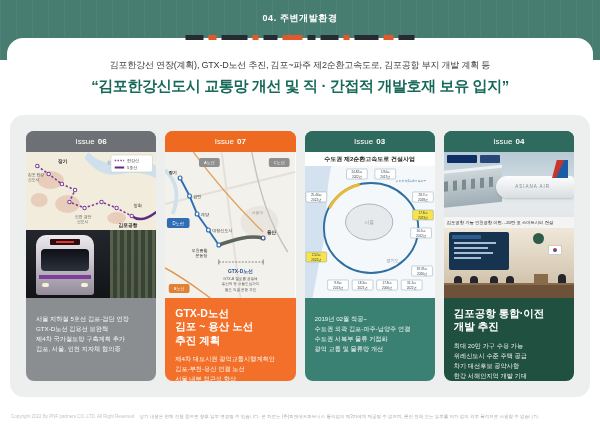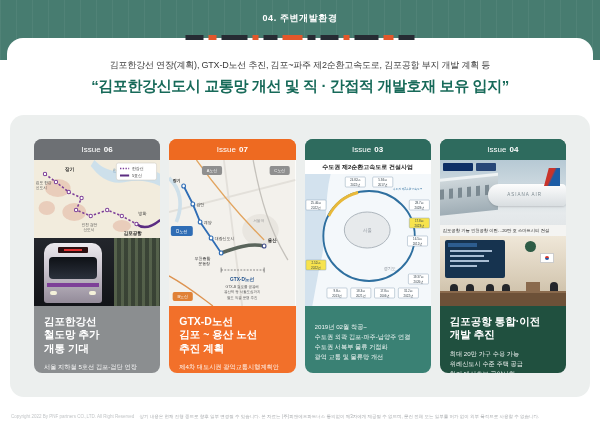--- a/index.html
+++ b/index.html
@@ -17,21 +17,21 @@
   .deco-dashes{position:absolute;top:-3px;left:50%;transform:translateX(-50%);display:flex;gap:5px;align-items:center;z-index:3;}
   .deco-dashes span{height:5px;display:inline-block;}
   .dd-dark{background:#262b33;}
   .dd-orange{background:#e2572b;}
 
   .subtitle{margin:0;padding-top:21px;text-align:center;font-size:9px;color:#3a3a3a;font-weight:500;letter-spacing:-.2px;}
   .main-title{margin-top:5px;text-align:center;font-size:15px;font-weight:bold;color:#176a59;letter-spacing:-.4px;}
 
   
   .cards-wrap{position:absolute;top:77px;left:3px;right:3px;height:282px;background:#ecefee;border-radius:14px;
-    padding:24px;box-sizing:border-box;display:flex;gap:9px;}
+    padding:16px;box-sizing:border-box;display:flex;gap:9px;}
   .card{flex:1;min-width:0;border-radius:8px;overflow:hidden;display:flex;flex-direction:column;}
   .card-header{height:21px;flex:none;display:flex;align-items:center;justify-content:center;color:#fff;font-size:8px;gap:3px;}
   .card-header b{font-weight:bold;}
   .c1 .card-header{background:#6d7074;} .c1{background:#8b8e90;}
   .c2 .card-header{background:#ee6a21;} .c2{background:#f2702a;}
   .c3 .card-header{background:#2e6b5e;} .c3{background:#3a8174;}
   .c4 .card-header{background:#2e6b5e;} .c4{background:#20503f;}
 
   .card-media{height:146px;flex:none;background:#fff;position:relative;overflow:hidden;}
   .card-text{flex:1;padding:9px 10px;color:#fff;overflow:hidden;}
@@ -172,25 +172,20 @@
           <div class="m1-train">
             <div class="m1-led"></div>
             <div class="m1-glass"></div>
             <div class="m1-stripe"></div>
             <div class="m1-light m1l"></div>
             <div class="m1-light m1r"></div>
           </div>
         </div>
       </div>
       <div class="card-text">
-        <div class="ct">
-          <div>김포한강선</div>
-          <div>철도망 추가</div>
-          <div>개통 기대</div>
-        </div>
         <div class="cb">
           <div>서울 지하철 5호선 김포-검단 연장</div>
           <div>GTX-D노선 김용선 보완책</div>
           <div>제4차 국가철도망 구축계획 추가</div>
           <div>김포, 서울, 인천 지자체 협의중</div>
         </div>
       </div>
     </div>
 
     <div class="card c2">

